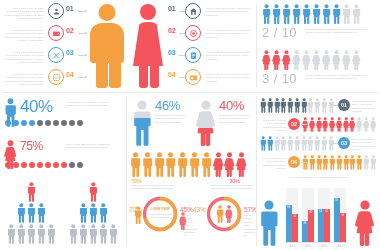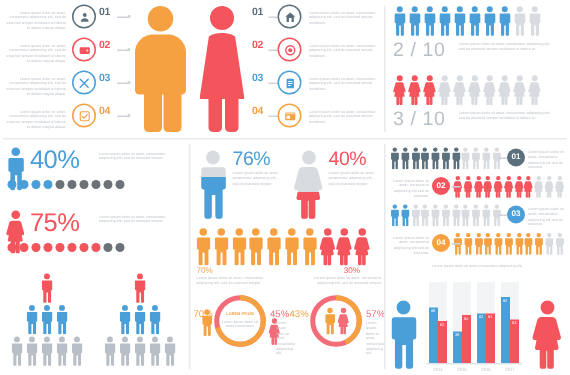--- a/index.html
+++ b/index.html
@@ -306,21 +306,21 @@
           <span class="dot" style="width:6.4px;height:6.4px;background:#6d7278;"></span>
           <span class="dot" style="width:6.4px;height:6.4px;background:#6d7278;"></span>
           <span class="dot" style="width:6.4px;height:6.4px;background:#6d7278;"></span>
         </div>
         <div style="position:absolute;left:2px;top:44px;">
           <svg viewBox="0 0 20 46" width="13" height="29" style="display: block;">
             <circle cx="10" cy="5" r="4.6" fill="#f4545c"></circle>
             <path d="M7 11.3h6c1.3 0 2.4.8 2.8 2l3.1 11.3c.3 1.1-.4 2-1.4 2h-1.2l1 5.1c.2.9-.4 1.6-1.2 1.6h-1.9v11c0 .9-.7 1.6-1.6 1.6h-1.3c-.9 0-1.5-.7-1.5-1.6V33.8H9.2v10.5c0 .9-.6 1.6-1.5 1.6H6.4c-.9 0-1.6-.7-1.6-1.6v-11H2.9c-.8 0-1.4-.7-1.2-1.6l1-5.1H1.5c-1 0-1.7-.9-1.4-2L3.2 13.3c.4-1.2 1.5-2 2.8-2z" fill="#f4545c"></path>
           </svg>
         </div>
-        <div style="position:absolute;left:18px;top:43px;font-size:17px;color:#f4545c;letter-spacing:-.4px;">75%</div>
+        <div style="position:absolute;left:18px;top:43px;font-size:12px;color:#f4545c;letter-spacing:-.4px;">75%</div>
         <div class="lorem" style="position:absolute;left:64px;top:47px;width:54px;">Lorem ipsum dolor sit amet, consectetur adipiscing elit, sed do eiusmod tempor</div>
         <div style="position:absolute;left:3px;top:66px;display:flex;gap:1.6px;">
           <span class="dot" style="width:6.4px;height:6.4px;background:#f4545c;"></span>
           <span class="dot" style="width:6.4px;height:6.4px;background:#f4545c;"></span>
           <span class="dot" style="width:6.4px;height:6.4px;background:#f4545c;"></span>
           <span class="dot" style="width:6.4px;height:6.4px;background:#f4545c;"></span>
           <span class="dot" style="width:6.4px;height:6.4px;background:#f4545c;"></span>
           <span class="dot" style="width:6.4px;height:6.4px;background:#f4545c;"></span>
           <span class="dot" style="width:6.4px;height:6.4px;background:#f4545c;"></span>
           <span class="dot" style="width:6.4px;height:6.4px;background:#f4545c;"></span>
@@ -339,21 +339,21 @@
             <circle cx="10" cy="5" r="4.6" fill="#d8dce0"></circle>
             <path d="M3.2 11.5h13.6c1 0 1.7.8 1.7 1.8v11.4c0 1-.7 1.6-1.5 1.6h-.6v17.9c0 .9-.7 1.6-1.6 1.6h-1.6c-.9 0-1.6-.7-1.6-1.6V30h-2.4v14.2c0 .9-.7 1.6-1.6 1.6H5.9c-.9 0-1.6-.7-1.6-1.6V26.3h-.6c-.8 0-1.5-.6-1.5-1.6V13.3c0-1 .7-1.8 1.7-1.8z" fill="#d8dce0"></path>
           </svg>
           <div style="position:absolute;left:0;bottom:0;width:20px;height:28px;overflow:hidden;">
             <svg viewBox="0 0 20 46" width="20" height="46" style="display: block; position: absolute; left: 0px; bottom: 0px;">
               <circle cx="10" cy="5" r="4.6" fill="#4a9fd8"></circle>
               <path d="M3.2 11.5h13.6c1 0 1.7.8 1.7 1.8v11.4c0 1-.7 1.6-1.5 1.6h-.6v17.9c0 .9-.7 1.6-1.6 1.6h-1.6c-.9 0-1.6-.7-1.6-1.6V30h-2.4v14.2c0 .9-.7 1.6-1.6 1.6H5.9c-.9 0-1.6-.7-1.6-1.6V26.3h-.6c-.8 0-1.5-.6-1.5-1.6V13.3c0-1 .7-1.8 1.7-1.8z" fill="#4a9fd8"></path>
             </svg>
           </div>
         </div>
-        <div style="position:absolute;left:25px;top:2px;font-size:13px;color:#4a9fd8;letter-spacing:-.3px;">76%</div>
+        <div style="position:absolute;left:25px;top:2px;font-size:13px;color:#4a9fd8;letter-spacing:-.3px;">46%</div>
         <div class="lorem" style="position:absolute;left:25px;top:18px;width:34px;">Lorem ipsum dolor sit amet, consectetur adipiscing elit, sed do eiusmod tempor</div>
         <div style="position:absolute;left:66px;top:4px;width:20px;height:46px;">
           <svg viewBox="0 0 20 46" width="20" height="46" style="display: block; position: absolute; left: 0px; top: 0px;">
             <circle cx="10" cy="5" r="4.6" fill="#d8dce0"></circle>
             <path d="M7 11.3h6c1.3 0 2.4.8 2.8 2l3.1 11.3c.3 1.1-.4 2-1.4 2h-1.2l1 5.1c.2.9-.4 1.6-1.2 1.6h-1.9v11c0 .9-.7 1.6-1.6 1.6h-1.3c-.9 0-1.5-.7-1.5-1.6V33.8H9.2v10.5c0 .9-.6 1.6-1.5 1.6H6.4c-.9 0-1.6-.7-1.6-1.6v-11H2.9c-.8 0-1.4-.7-1.2-1.6l1-5.1H1.5c-1 0-1.7-.9-1.4-2L3.2 13.3c.4-1.2 1.5-2 2.8-2z" fill="#d8dce0"></path>
           </svg>
           <div style="position:absolute;left:0;bottom:0;width:20px;height:18px;overflow:hidden;">
             <svg viewBox="0 0 20 46" width="20" height="46" style="display: block; position: absolute; left: 0px; bottom: 0px;">
               <circle cx="10" cy="5" r="4.6" fill="#f4545c"></circle>
               <path d="M7 11.3h6c1.3 0 2.4.8 2.8 2l3.1 11.3c.3 1.1-.4 2-1.4 2h-1.2l1 5.1c.2.9-.4 1.6-1.2 1.6h-1.9v11c0 .9-.7 1.6-1.6 1.6h-1.3c-.9 0-1.5-.7-1.5-1.6V33.8H9.2v10.5c0 .9-.6 1.6-1.5 1.6H6.4c-.9 0-1.6-.7-1.6-1.6v-11H2.9c-.8 0-1.4-.7-1.2-1.6l1-5.1H1.5c-1 0-1.7-.9-1.4-2L3.2 13.3c.4-1.2 1.5-2 2.8-2z" fill="#f4545c"></path>

